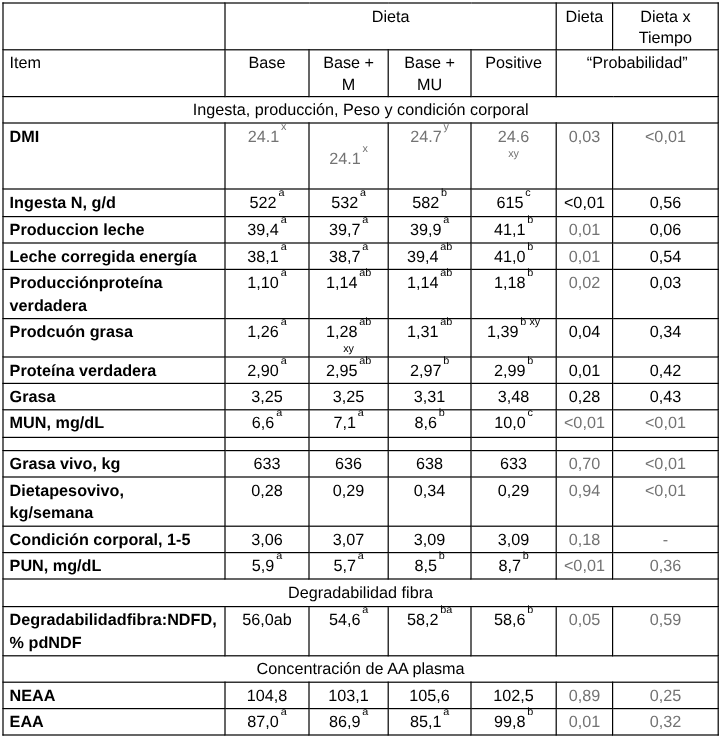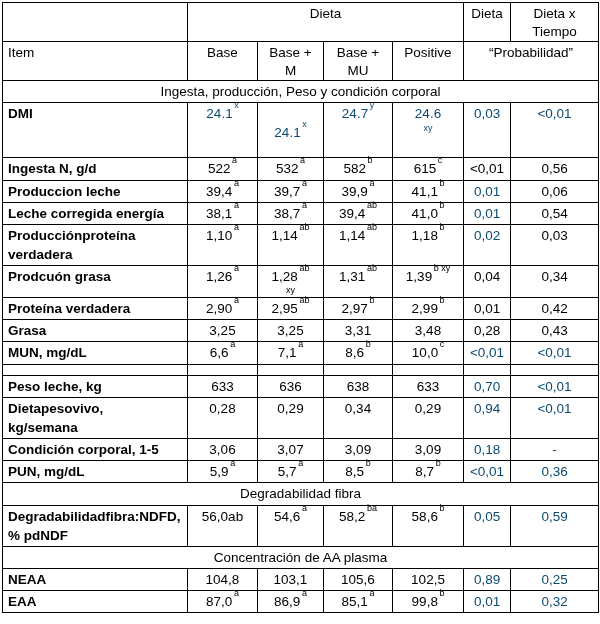--- a/index.html
+++ b/index.html
@@ -30,21 +30,21 @@
   thead tr.r1 th { height: 39px; }
   thead tr.r2 th { height: 33px; margin-left: 36px; }
   td {
     font-size: 13.5px;
     vertical-align: top;
     padding: 1px 3px;
     line-height: 1.42;
   }
   td.lbl { font-weight: bold; text-align: left; padding-left: 5px; }
   td.val, td.pval { text-align: center; }
-  .gray { color: #0c4a6e; }
+  .gray { color: #737373; }
   td.section-title { font-weight: normal; text-align: center; height: 17px; padding: 1px 2px; }
   tr.empty td { height: 11px; padding: 0; }
   tr.tall td { height: 55px; }
   .spread { display: flex; }
   .drop { margin-top: 19px; }
   sup {
     font-size: 9px;
     line-height: 0;
     vertical-align: top;
     position: relative; top: 1px;
@@ -264,21 +264,21 @@
       <tr class="empty">
         <td></td>
         <td></td>
         <td></td>
         <td></td>
         <td></td>
         <td></td>
         <td></td>
       </tr>
       <tr>
-        <td class="lbl">Peso leche, kg</td>
+        <td class="lbl">Grasa vivo, kg</td>
         <td class="val">
           <div><span>633</span></div>
         </td>
         <td class="val">
           <div><span>636</span></div>
         </td>
         <td class="val">
           <div><span>638</span></div>
         </td>
         <td class="val">

